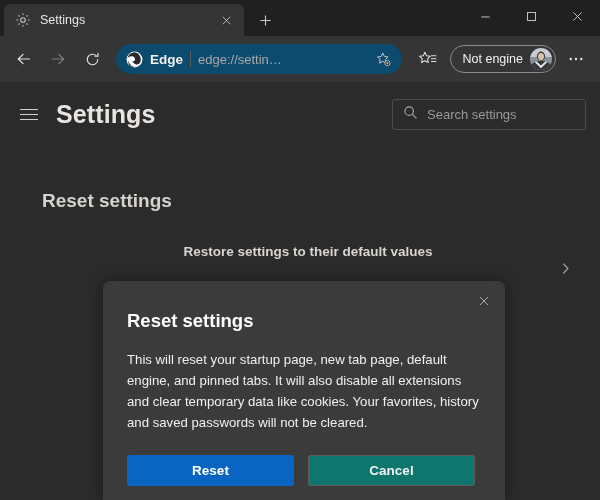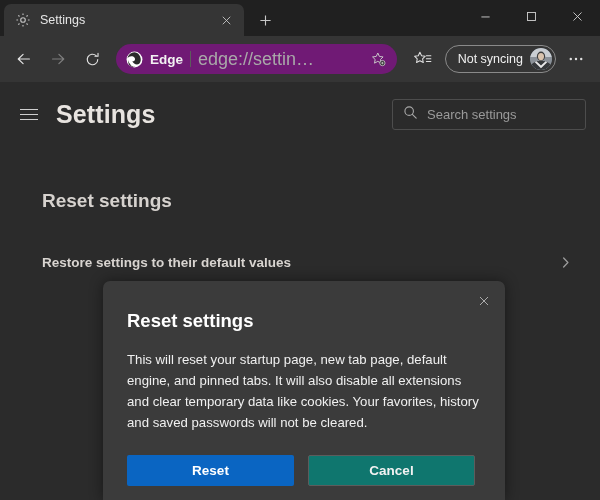--- a/index.html
+++ b/index.html
@@ -70,38 +70,38 @@
   }
   .navbtn {
     width: 32px; height: 32px; flex: 0 0 32px;
     display: flex; align-items: center; justify-content: center;
     border-radius: 4px;
   }
   .navbtn.disabled { opacity: .42; }
   .omnibox {
     flex: 1 1 auto;
     height: 30px; margin: 0 6px;
-    background: #701a75;
+    background: #0c4a6e;
     border-radius: 15px;
     display: flex; align-items: center;
     padding: 0 6px 0 10px;
     gap: 7px;
     min-width: 0;
   }
   .edge-logo { width: 17px; height: 17px; flex: 0 0 17px; }
   .omni-brand {
     color: #f2f2f2; font-size: 13.5px; font-weight: 600;
     white-space: nowrap;
   }
   .omni-sep {
     width: 1px; height: 16px; background: #5c5c5c; flex: 0 0 1px;
   }
   .omni-url {
     flex: 1 1 auto;
-    color: #a9a9a9; font-size: 18px;
+    color: #a9a9a9; font-size: 13px;
     white-space: nowrap; overflow: hidden;
     min-width: 0;
   }
   .omni-fav {
     width: 24px; height: 24px; flex: 0 0 24px;
     display: flex; align-items: center; justify-content: center;
   }
   .tb-icon {
     width: 32px; height: 32px; flex: 0 0 32px;
     display: flex; align-items: center; justify-content: center;
@@ -175,20 +175,21 @@
   .section-title {
     margin-top: 44px;
     color: #d6d2ce;
     font-size: 19px; font-weight: 600;
   }
   .setting-row {
     margin-top: 32px;
     height: 36px;
     display: flex; align-items: center;
     padding-right: 12px;
+    flex-direction: column;
   }
   .setting-row-label {
     color: #d8d4d0;
     font-size: 13.5px; font-weight: 600;
   }
   .chevron {
     margin-left: auto;
     width: 18px; height: 18px;
     display: flex; align-items: center; justify-content: center;
     color: #9b9b9b;
@@ -327,21 +328,21 @@
     </div>
 
     <div class="tb-icon">
       <svg viewBox="0 0 22 20" width="19" height="18" fill="none" stroke="#e0e0e0" stroke-width="1.2" stroke-linejoin="round" stroke-linecap="round">
         <path d="M8 2.2l1.9 4 4.3.6-3.1 3 .8 4.3L8 12l-3.9 2.1.8-4.3-3.1-3 4.3-.6z"></path>
         <path d="M15.5 6.3h5.2M15.5 9.6h5.2M15.5 12.9h5.2"></path>
       </svg>
     </div>
 
     <div class="profile-pill">
-      <span class="profile-label">Not syncing</span>
+      <span class="profile-label">Not engine</span>
       <span class="avatar">
         <svg viewBox="0 0 22 22" width="22" height="22">
           <defs>
               <clipPath id="av">
                 <circle cx="11" cy="11" r="11"></circle>
               </clipPath>
             </defs>
           <g clip-path="url(#av)">
             <rect width="22" height="22" fill="#8b9199"></rect>
             <rect x="0" y="0" width="22" height="9" fill="#c9cdd2"></rect>

